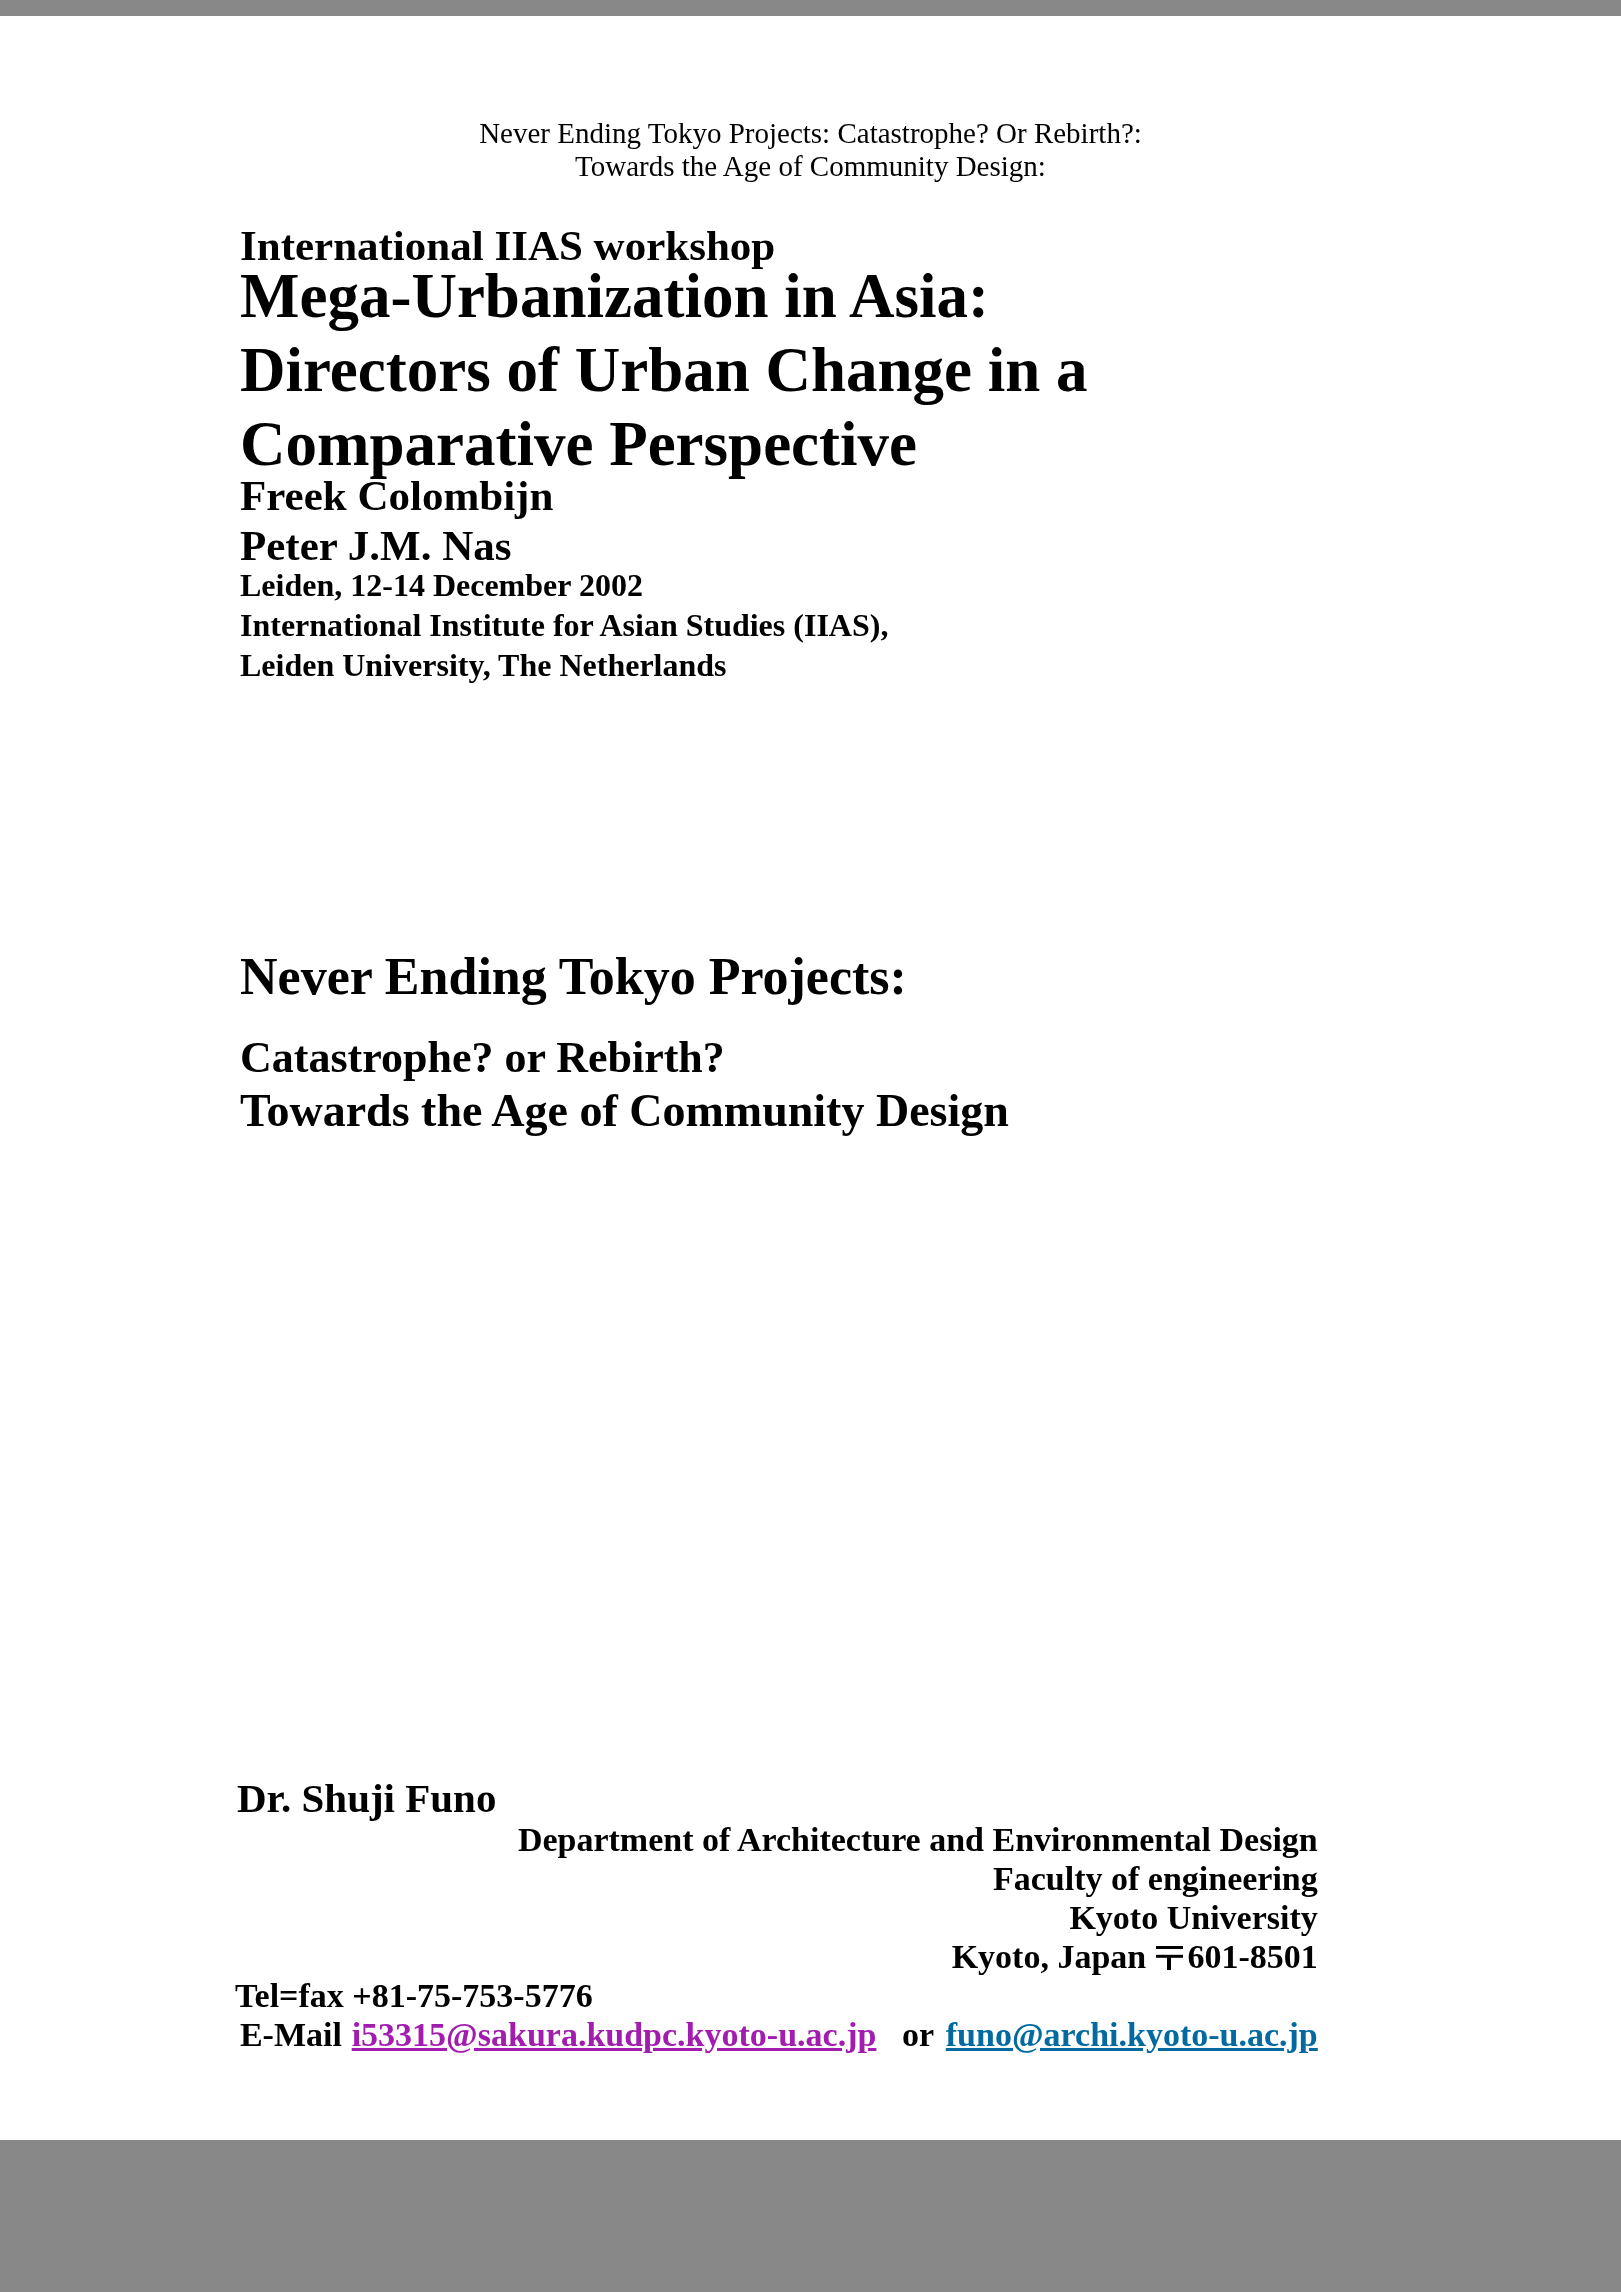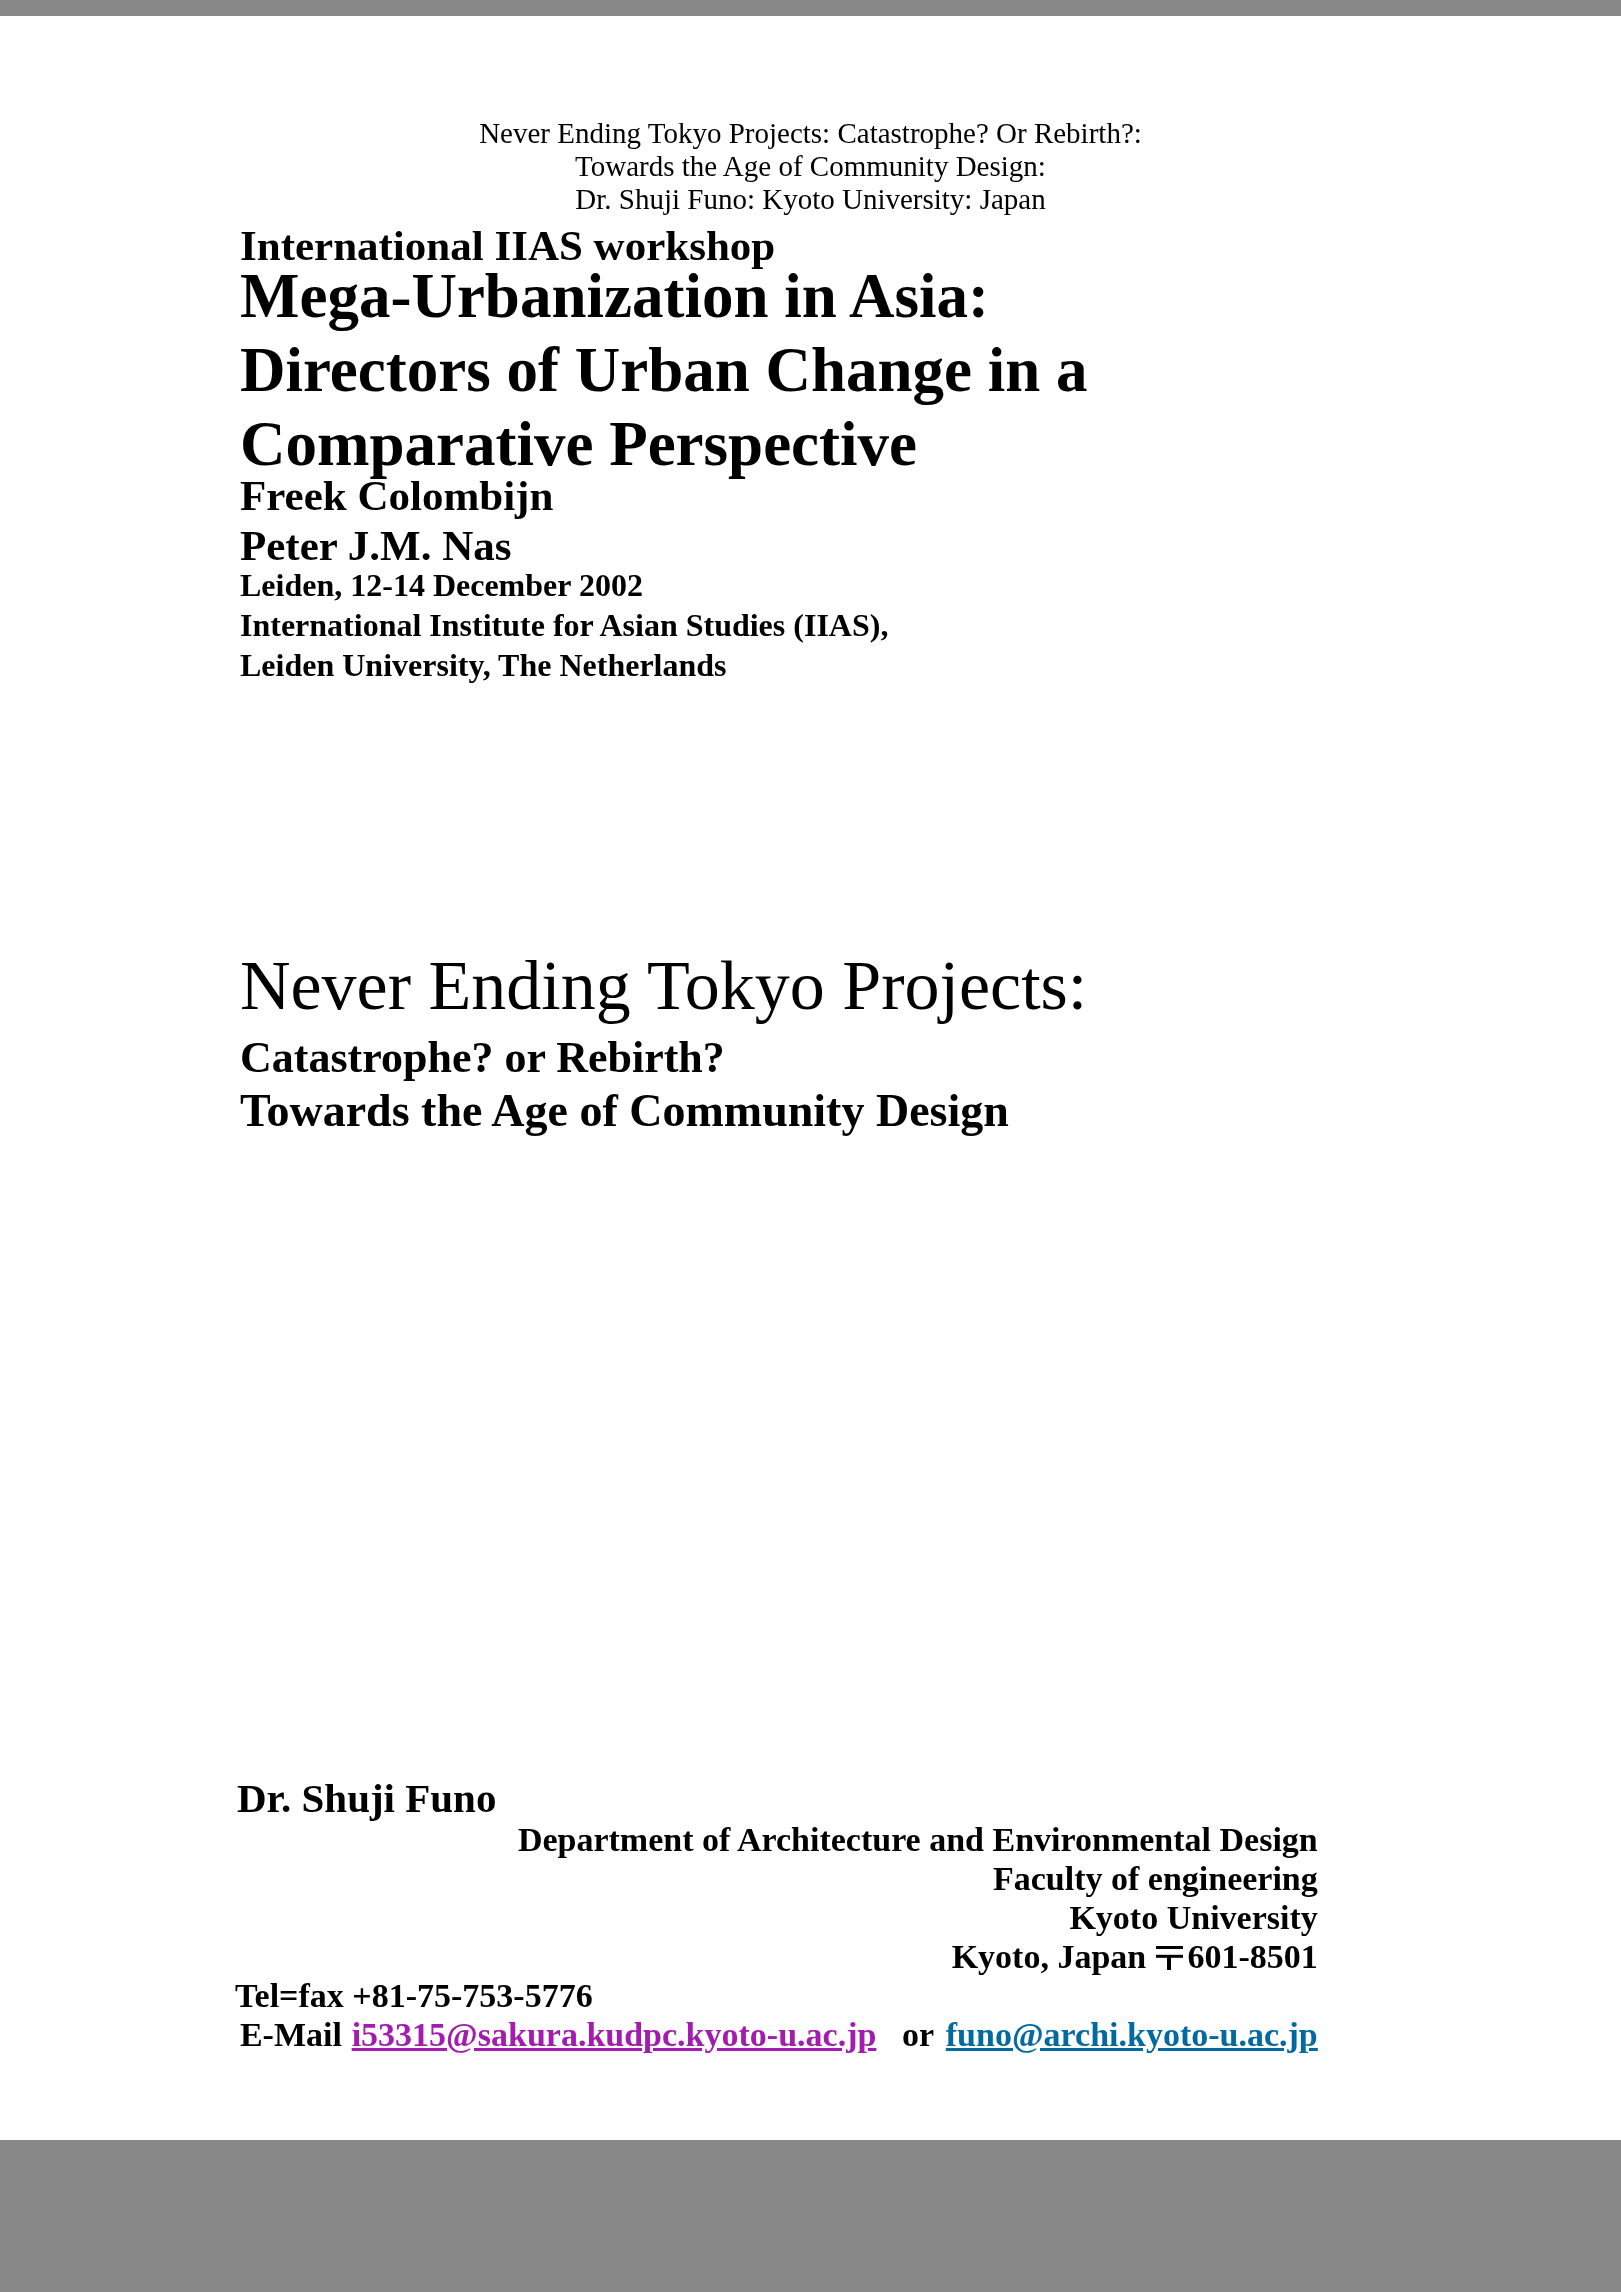--- a/index.html
+++ b/index.html
@@ -58,23 +58,23 @@
     font-size: 32px;
     line-height: 40px;
     font-weight: 700;
   }
 
   
   .paper-title {
     position: absolute;
     top: 935px;
     left: 240px;
-    font-size: 70px;
-    line-height: 1;
-    font-weight: 400;
+    font-size: 52px;
+    line-height: 1;
+    font-weight: 700;
     white-space: nowrap;
     text-align: right;
   }
   .paper-subtitle {
     position: absolute;
     top: 1020px;
     left: 240px;
     font-size: 44px;
     line-height: 1;
     font-weight: 700;
@@ -159,21 +159,20 @@
   }
 </style>
 </head>
 <body>
 
 <div class="page">
 
   <div class="doc-header">
     <div>Never Ending Tokyo Projects: Catastrophe? Or Rebirth?:</div>
     <div>Towards the Age of Community Design:</div>
-    <div>Dr. Shuji Funo: Kyoto University: Japan</div>
   </div>
 
   <div class="kicker">International IIAS workshop</div>
 
   <div class="workshop-title">
     <div>Mega-Urbanization in Asia:</div>
     <div>Directors of Urban Change in a</div>
     <div>Comparative Perspective</div>
   </div>
 

